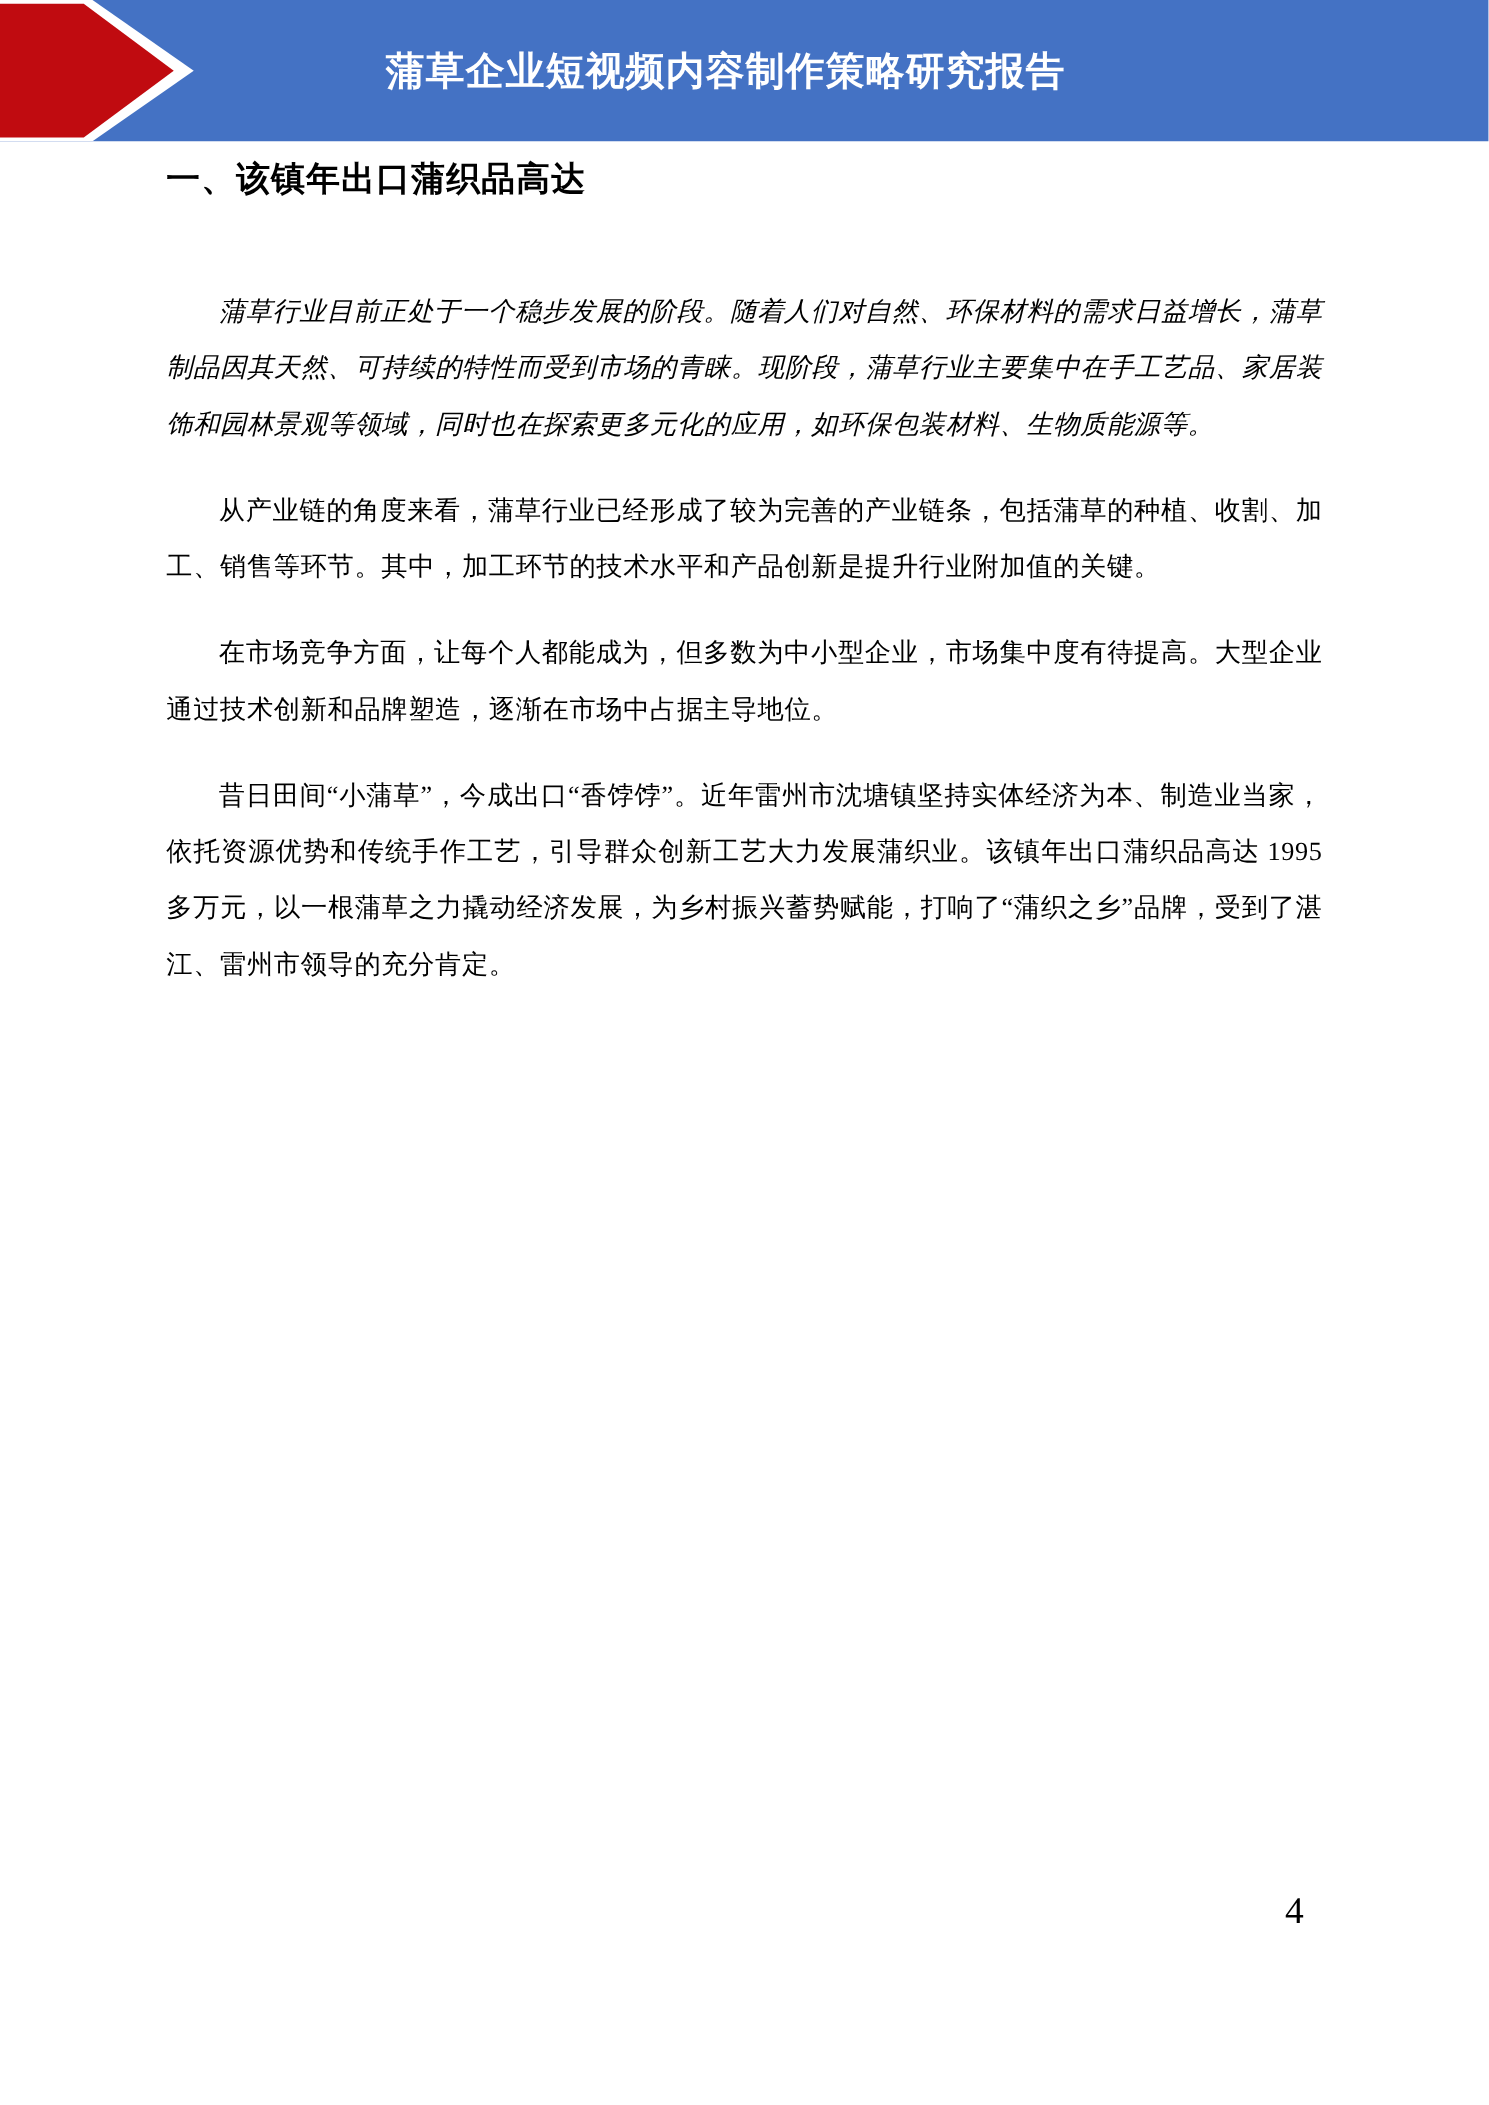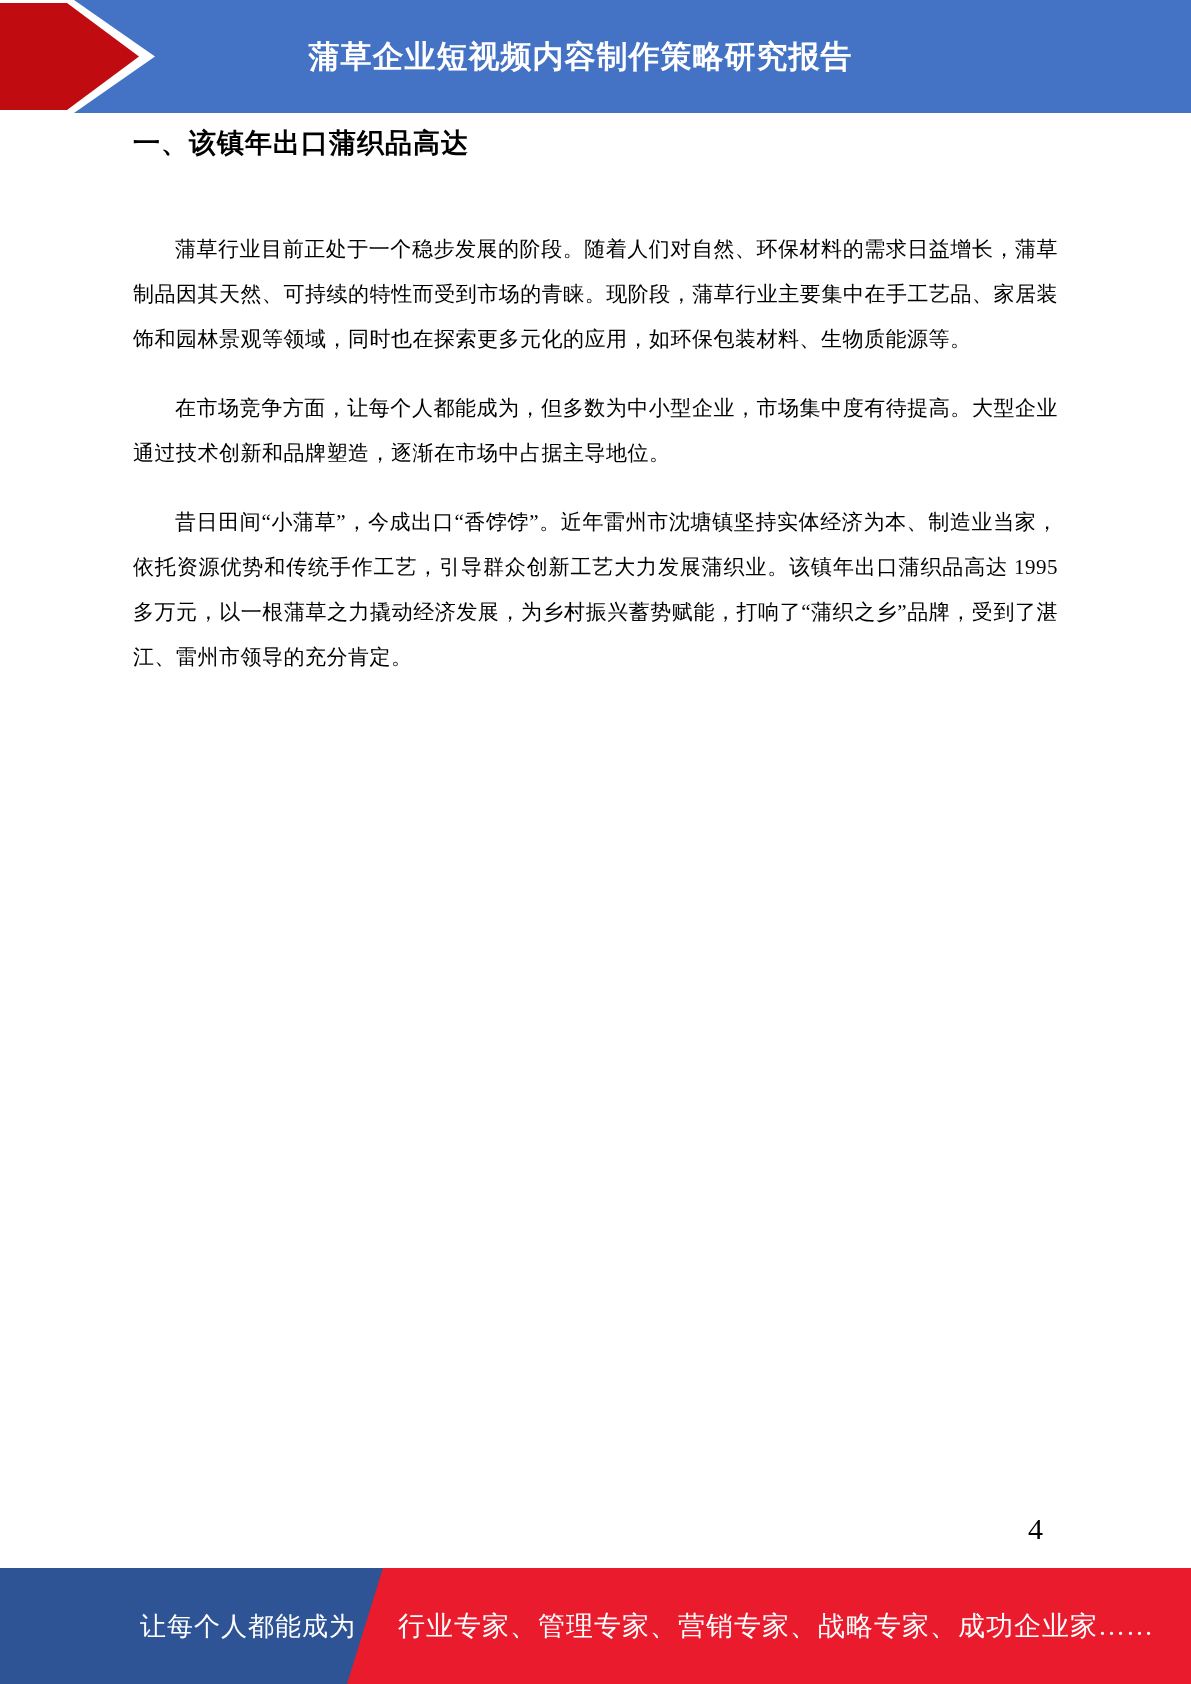--- a/index.html
+++ b/index.html
@@ -65,20 +65,21 @@
     margin-top: 24px;
     font-size: 21px;
     line-height: 45px;
     text-align: justify;
     text-indent: 2em;
     letter-spacing: 0.5px;
     color: #000000;
   }
   .body-paragraph.first {
     margin-top: 66px;
+    font-style: italic;
   }
 
   
   .page-number {
     position: absolute;
     top: 1512px;
     left: 1028px;
     font-size: 30px;
     font-family: "Liberation Serif", "DejaVu Serif", serif;
     color: #000000;
@@ -132,26 +133,21 @@
     <svg class="header-arrow" viewBox="0 0 170 113" xmlns="http://www.w3.org/2000/svg" aria-hidden="true">
       <polygon points="0,0 74,0 155,56.5 74,113 0,113" fill="#FFFFFF"></polygon>
       <polygon points="0,3 67,3 139,56.5 67,110 0,110" fill="#C00B10"></polygon>
     </svg>
     <div class="header-title">蒲草企业短视频内容制作策略研究报告</div>
   </div>
 
   <div class="content">
     <h2 class="section-heading">一、该镇年出口蒲织品高达</h2>
     <p class="body-paragraph first">蒲草行业目前正处于一个稳步发展的阶段。随着人们对自然、环保材料的需求日益增长，蒲草制品因其天然、可持续的特性而受到市场的青睐。现阶段，蒲草行业主要集中在手工艺品、家居装饰和园林景观等领域，同时也在探索更多元化的应用，如环保包装材料、生物质能源等。</p>
+    <p class="body-paragraph">从产业链的角度来看，蒲草行业已经形成了较为完善的产业链条，包括蒲草的种植、收割、加工、销售等环节。其中，加工环节的技术水平和产品创新是提升行业附加值的关键。</p>
     <p class="body-paragraph">在市场竞争方面，让每个人都能成为，但多数为中小型企业，市场集中度有待提高。大型企业通过技术创新和品牌塑造，逐渐在市场中占据主导地位。</p>
     <p class="body-paragraph">昔日田间“小蒲草”，今成出口“香饽饽”。近年雷州市沈塘镇坚持实体经济为本、制造业当家，依托资源优势和传统手作工艺，引导群众创新工艺大力发展蒲织业。该镇年出口蒲织品高达 1995 多万元，以一根蒲草之力撬动经济发展，为乡村振兴蓄势赋能，打响了“蒲织之乡”品牌，受到了湛江、雷州市领导的充分肯定。</p>
   </div>
 
   <div class="page-number">4</div>
 
-  <div class="footer">
-    <div class="footer-blue">
-      <span class="footer-left-text">让每个人都能成为</span>
-    </div>
-    <div class="footer-right-text">行业专家、管理专家、营销专家、战略专家、成功企业家……</div>
-  </div>
 
 </div>
 
 </body></html>

